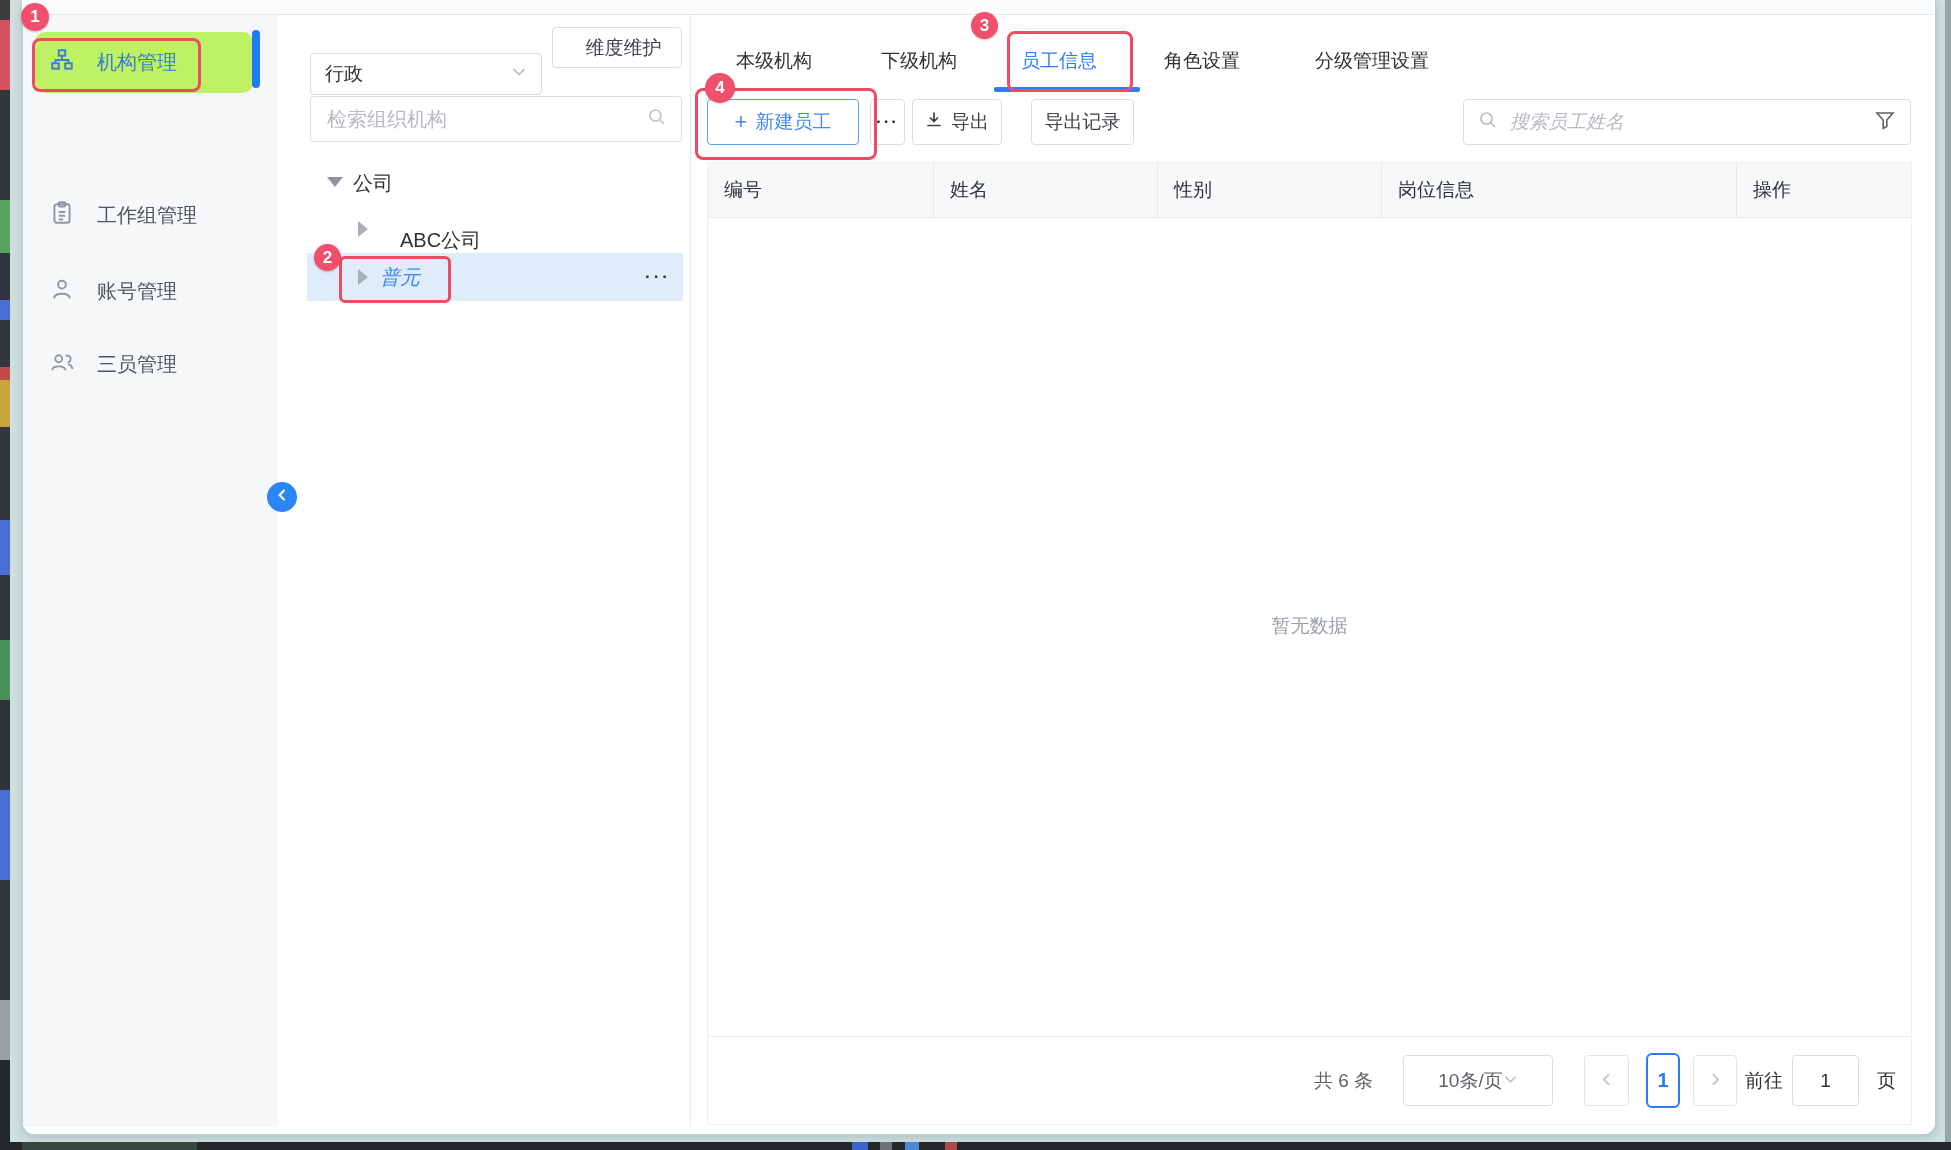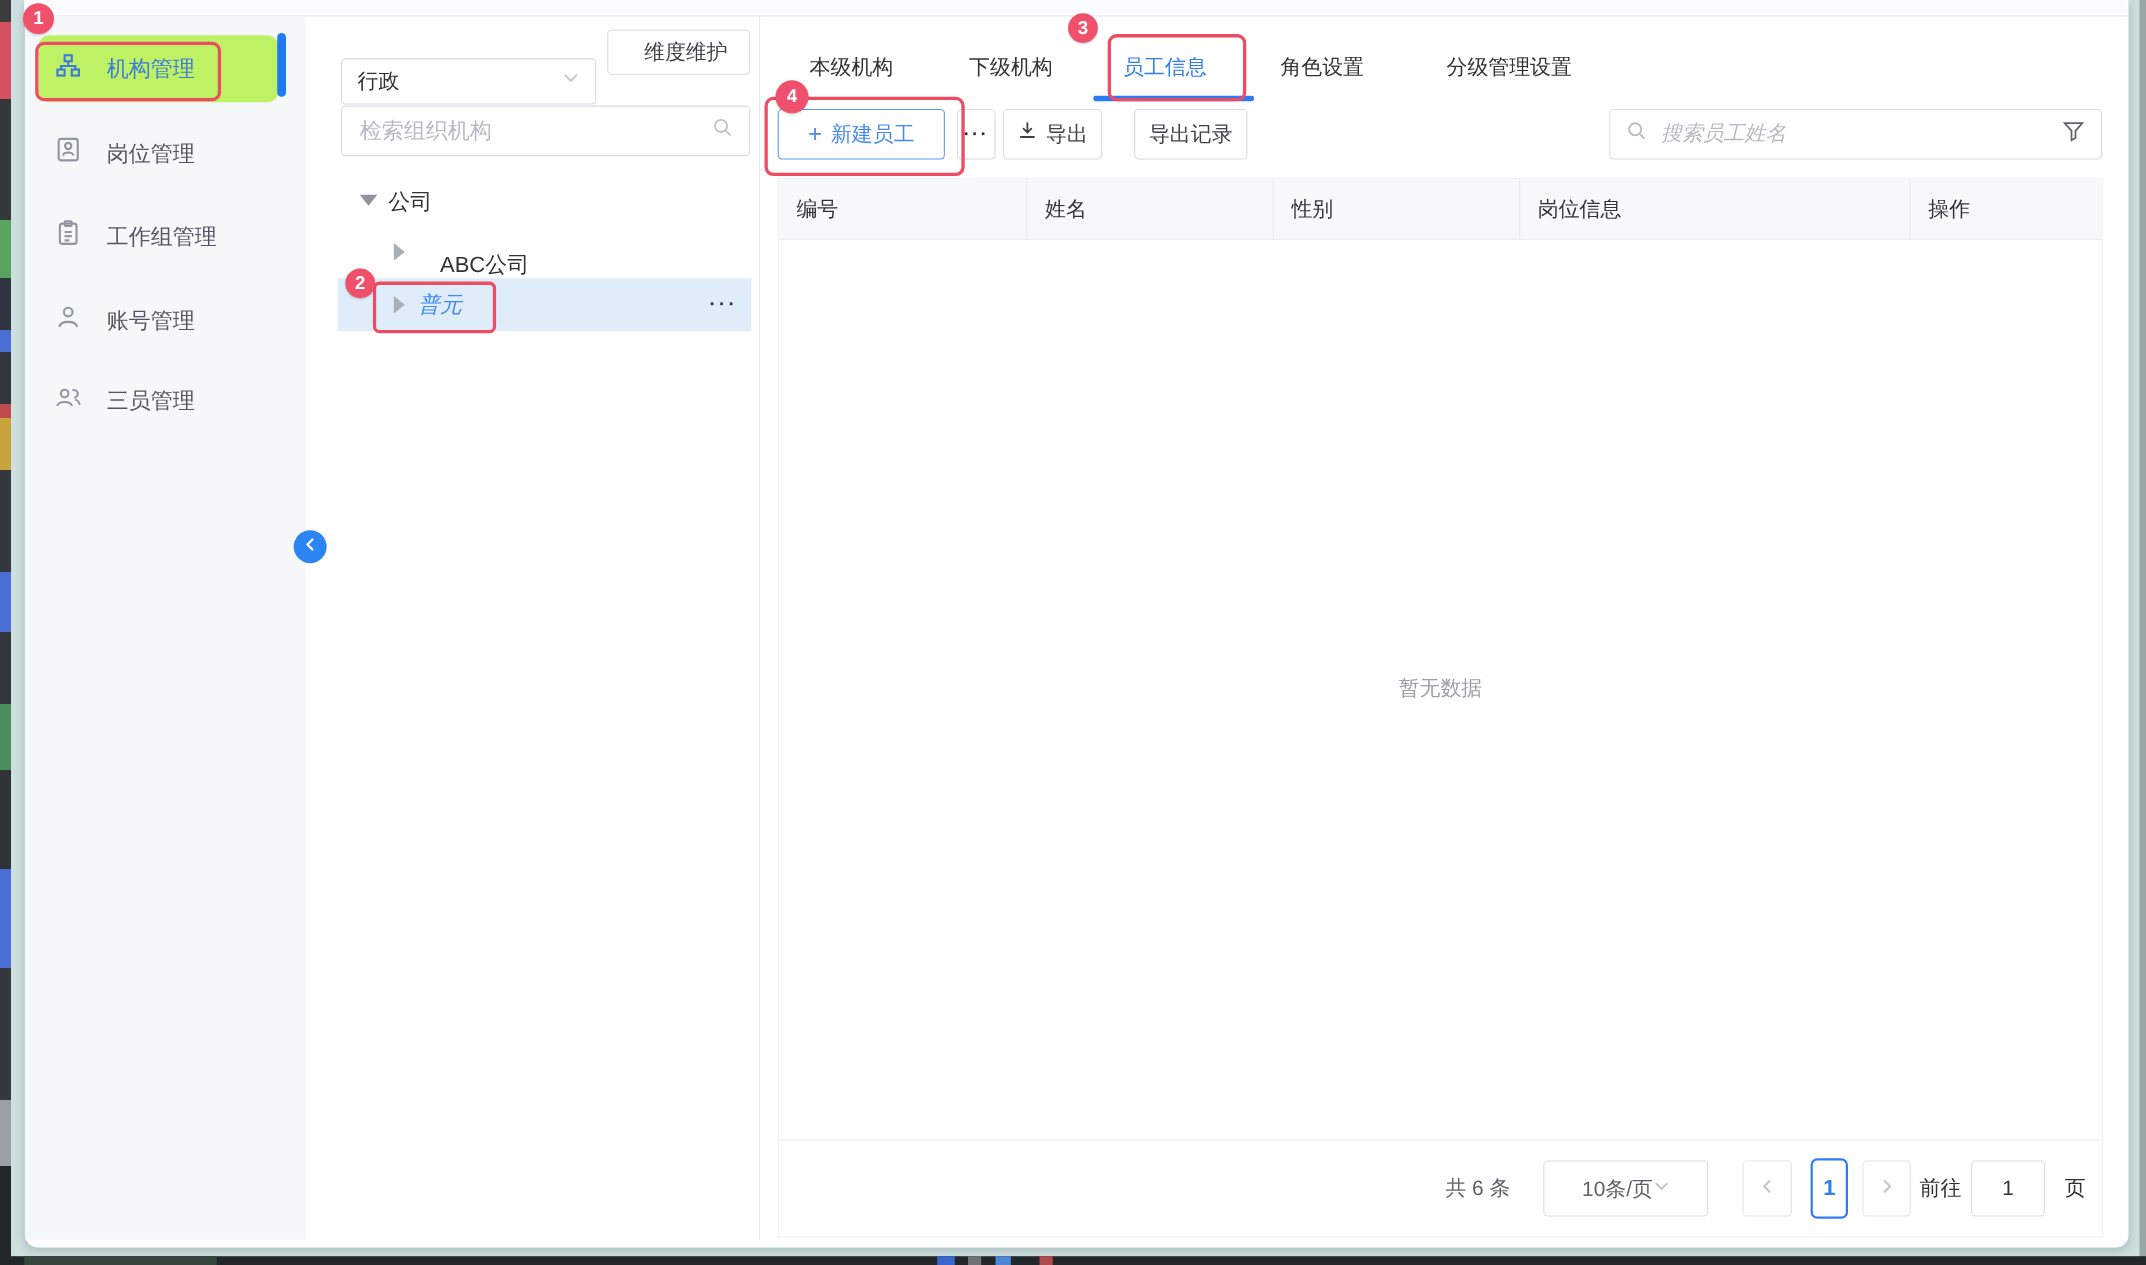--- a/index.html
+++ b/index.html
@@ -81,30 +81,20 @@
     <span>
       <svg width="26" height="26" viewBox="0 0 24 24" fill="none" stroke="#3b7bda" stroke-width="1.8">
         <rect x="9" y="3" width="6" height="5"></rect>
           <rect x="3" y="15" width="6" height="5"></rect>
           <rect x="15" y="15" width="6" height="5"></rect>
         <path d="M12 8v4M6 15v-3h12v3"></path>
       </svg>
     </span>
     <span>机构管理</span>
   </div>
-  <div class="side-item" style="top:111px;">
-    <span>
-      <svg width="26" height="26" viewBox="0 0 24 24" fill="none" stroke="#9097a1" stroke-width="1.8">
-        <rect x="4" y="3" width="16" height="18" rx="2"></rect>
-          <circle cx="12" cy="9" r="2.6"></circle>
-          <path d="M7.5 17c1-3.4 8-3.4 9 0"></path>
-      </svg>
-    </span>
-    <span>岗位管理</span>
-  </div>
   <div class="side-item" style="top:187px;">
     <span>
       <svg width="26" height="26" viewBox="0 0 24 24" fill="none" stroke="#9097a1" stroke-width="1.8">
         <rect x="5" y="4" width="14" height="17" rx="2"></rect>
           <rect x="9" y="2" width="6" height="4" rx="1"></rect>
         <path d="M9 11h6M9 14.5h6M9 18h4"></path>
       </svg>
     </span>
     <span>工作组管理</span>
   </div>

